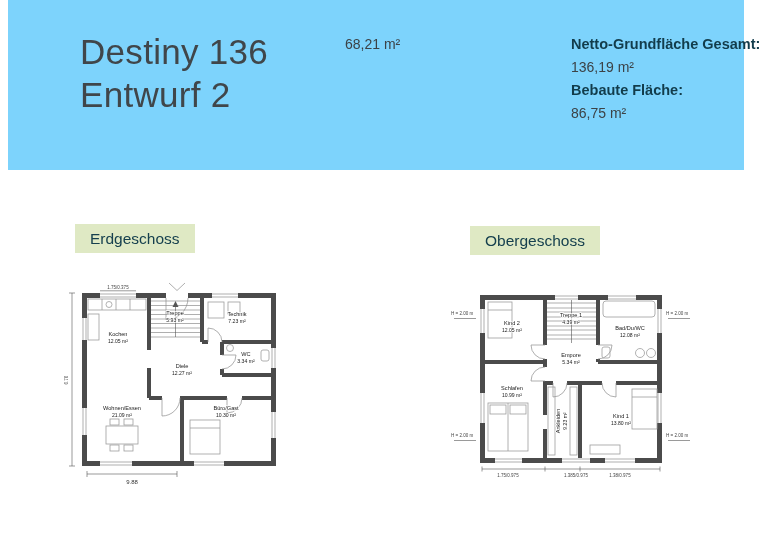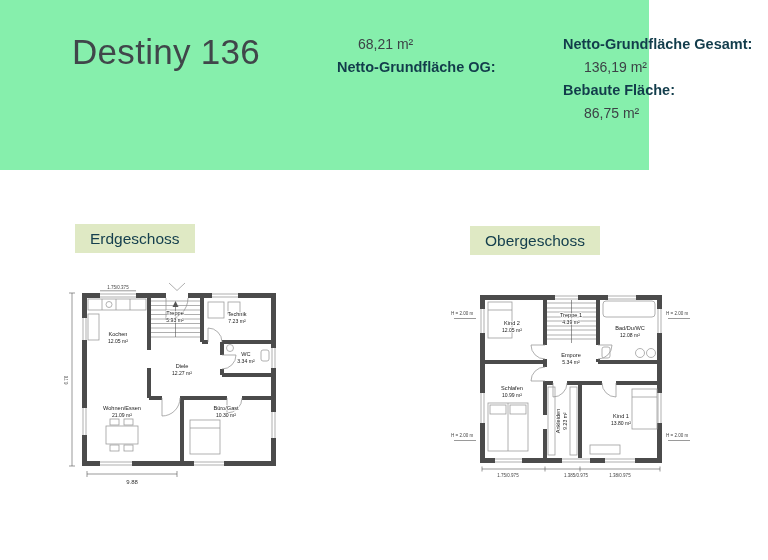--- a/index.html
+++ b/index.html
@@ -1,26 +1,26 @@
 <!DOCTYPE html>
 <html><head>
 <meta charset="utf-8">
 <style>
   html,body{margin:0;padding:0;}
   body{font-family:"Liberation Sans",sans-serif;background:#ffffff;}
   .page{position:relative;width:768px;height:560px;background:#ffffff;overflow:hidden;}
 
   
-  .header{position:absolute;left:0;top:0;width:649px;height:170px;background:#86efac;}
+  .header{position:absolute;left:8px;top:0;width:736px;height:170px;background:#7dd3fc;}
   .title{position:absolute;left:72px;top:30px;font-size:35px;line-height:43px;color:#40464a;font-weight:400;letter-spacing:.3px;}
   .stats-col{position:absolute;top:36px;width:215px;}
   .col1{left:337px;}
   .col2{left:563px;}
   .stat-label{font-size:14.5px;font-weight:700;color:#123c4b;margin-bottom:7px;}
-  .stat-value{font-size:14px;color:#3c4246;margin-bottom:7px;margin-left:21px;}
+  .stat-value{font-size:14px;color:#3c4246;margin-bottom:7px;}
 
   
   .floor-badge{position:absolute;height:29px;line-height:29px;padding:0 15px;background:#dfe9c4;color:#16404e;font-size:15.5px;}
   .badge-eg{left:75px;top:224px;}
   .badge-og{left:470px;top:226px;}
 
   
   .plan{position:absolute;}
   .plan-eg{left:62px;top:280px;width:230px;height:212px;}
   .plan-og{left:450px;top:285px;width:248px;height:200px;}
@@ -39,27 +39,27 @@
   .dim-big{font-size:6px;fill:#333;text-anchor:middle;}
 </style>
 </head>
 <body>
 
 <div class="page">
 
   <header class="header">
     <div class="title">
       <div>Destiny 136</div>
+      <div>Entwurf 2</div>
     </div>
     <div class="stats-col col1">
       <div class="stat">
         <div class="stat-value">68,21 m²</div>
       </div>
       <div class="stat">
-        <div class="stat-label">Netto-Grundfläche OG:</div>
       </div>
     </div>
     <div class="stats-col col2">
       <div class="stat">
         <div class="stat-label">Netto-Grundfläche Gesamt:</div>
         <div class="stat-value">136,19 m²</div>
       </div>
       <div class="stat">
         <div class="stat-label">Bebaute Fläche:</div>
         <div class="stat-value">86,75 m²</div>

